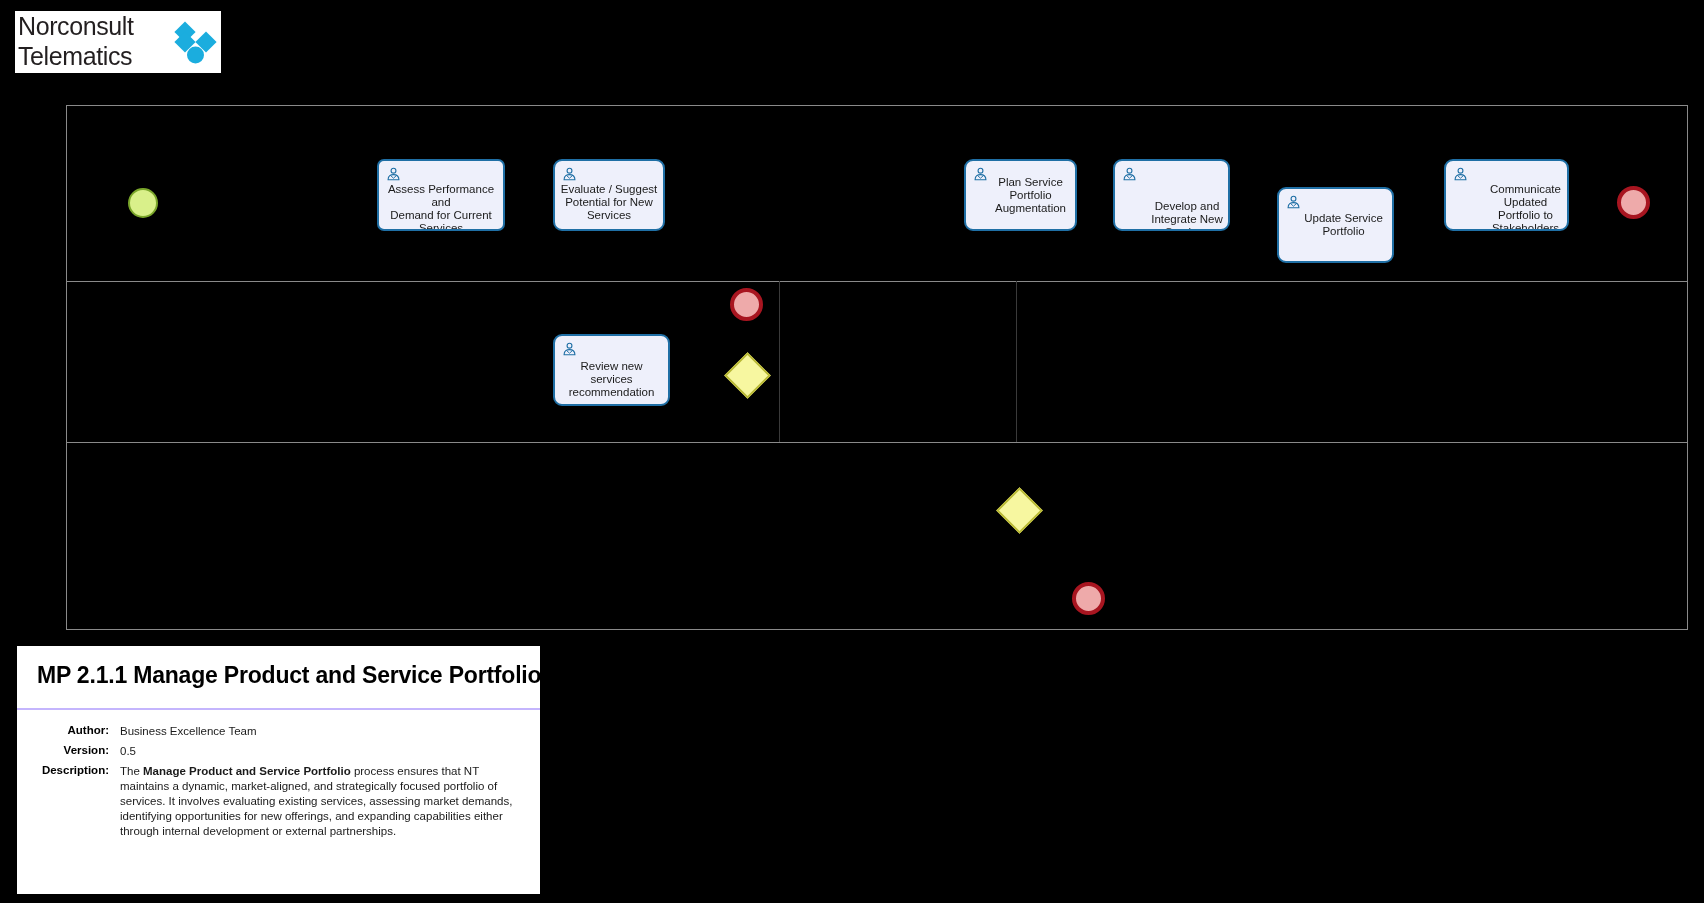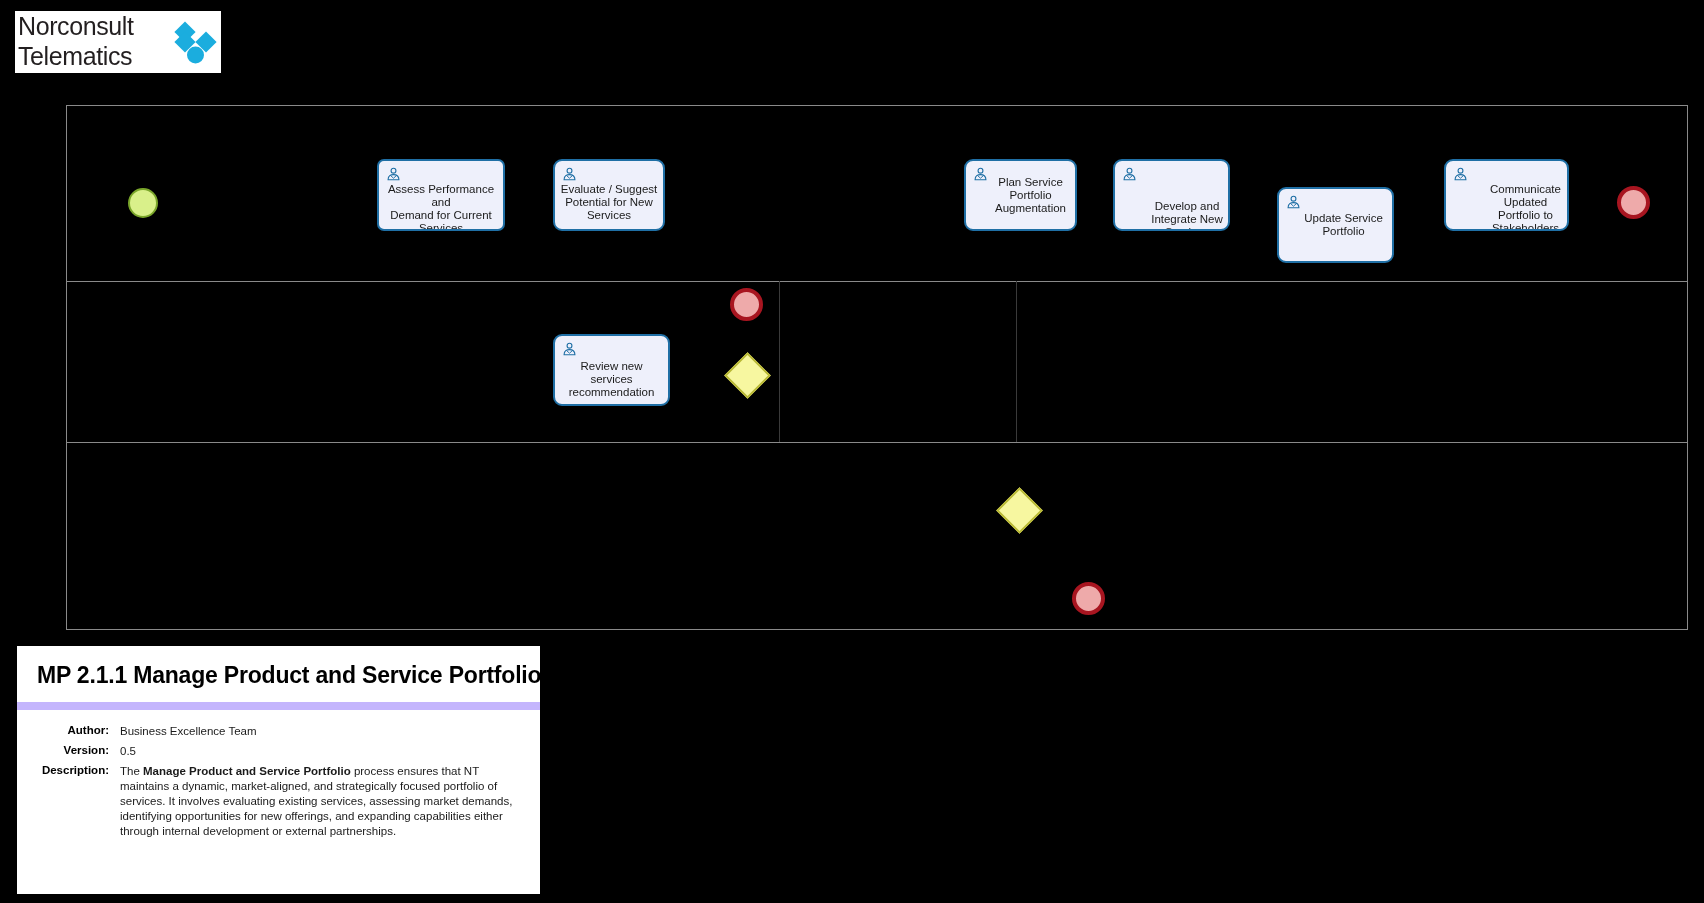--- a/index.html
+++ b/index.html
@@ -139,21 +139,21 @@
     height: 250px;
     background: #ffffff;
     border: 1px solid #000000;
     box-sizing: border-box;
   }
   #info-title-wrap {
     position: absolute;
     left: 0; top: 0;
     width: 100%;
     height: 64px;
-    border-bottom: 8px solid #c4b5fd;
+    border-bottom: 2px solid #c4b5fd;
     box-sizing: border-box;
   }
   #info-title {
     position: absolute;
     left: 20px;
     top: 16px;
     color: #000000;
     font-family: "Liberation Sans", sans-serif;
     font-size: 23px;
     font-weight: bold;

